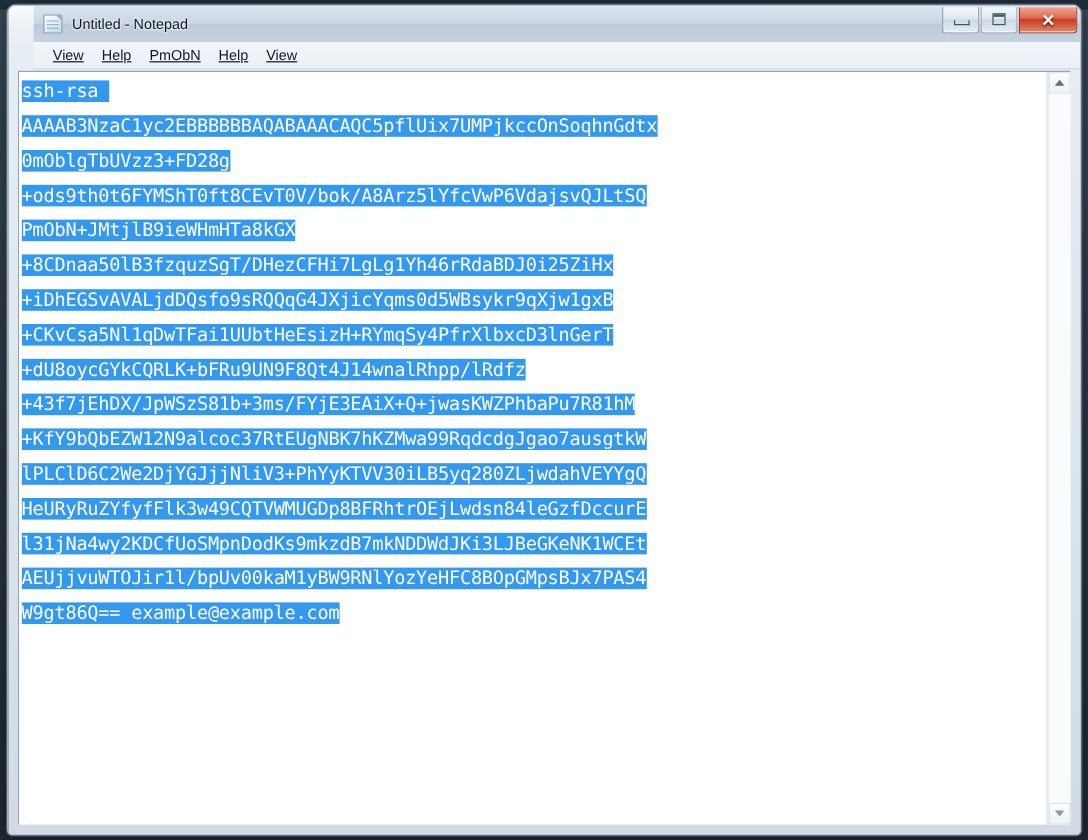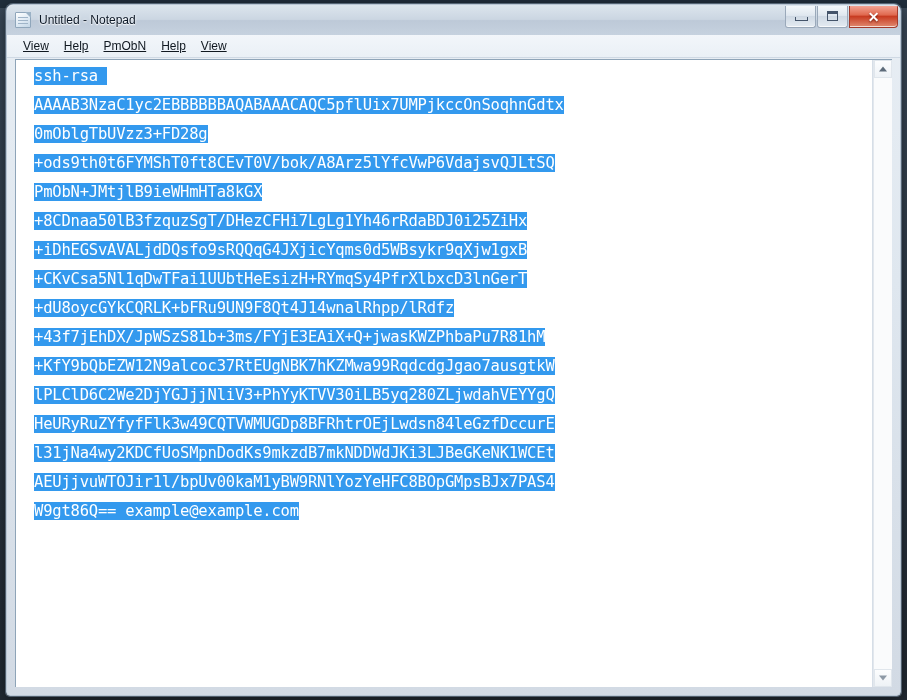--- a/index.html
+++ b/index.html
@@ -34,20 +34,21 @@
     left: 6px;
     top: 4px;
     width: 895px;
     height: 692px;
     border-radius: 7px 7px 4px 4px;
     background: linear-gradient(180deg, #e8eef4 0%, #dfe7ef 40%, #d2dae4 100%);
     box-shadow: 0 0 0 1px rgba(130,150,170,0.55), 0 3px 16px rgba(0,0,0,0.55);
     box-sizing: border-box;
     border: 1px solid #b9c6d4;
     overflow: hidden;
+    padding-left: 21px;
   }
   .glass-sheen {
     position: absolute;
     top: 0; left: 0; right: 0;
     height: 32px;
     background: linear-gradient(180deg, rgba(255,255,255,0.75) 0%, rgba(255,255,255,0.18) 55%, rgba(255,255,255,0.02) 100%);
     pointer-events: none;
   }
 
   
@@ -200,21 +201,21 @@
     right: 0;
     bottom: 0;
     font-family: "DejaVu Sans Mono", "Liberation Mono", monospace;
     font-size: 15.5px;
     line-height: 29px;
     letter-spacing: -0.2px;
     color: #000000;
     white-space: pre;
     overflow: hidden;
   }
-  .line { height: 29px; margin-left: 16px; }
+  .line { height: 29px; }
   .line .sel {
     background: #3399ee;
     color: #ffffff;
   }
 
   
   .vscroll {
     width: 18px;
     flex: none;
     background: #f4f6f8;

